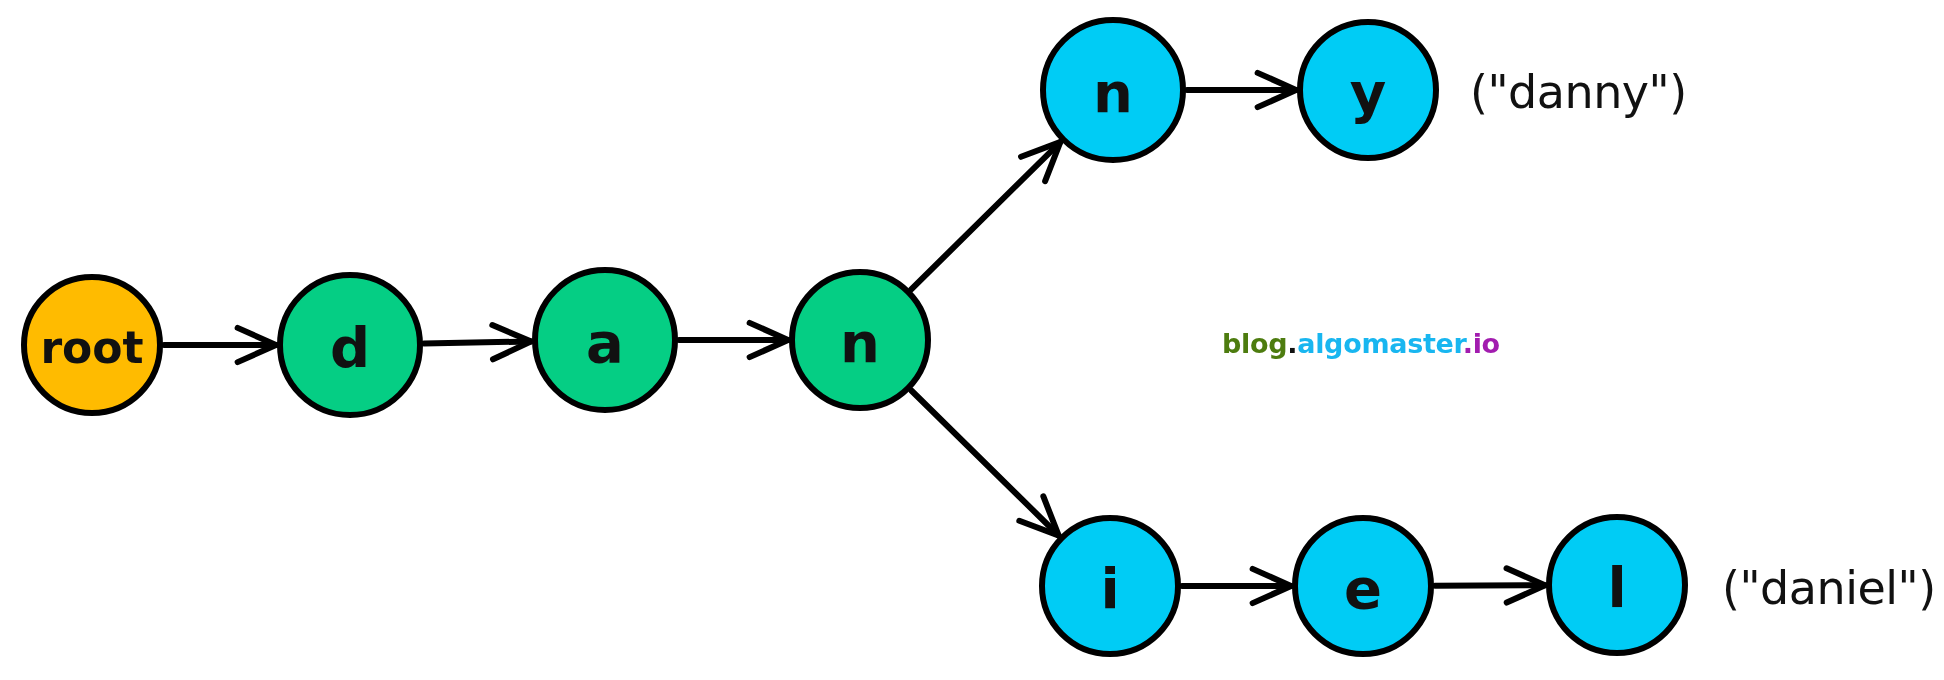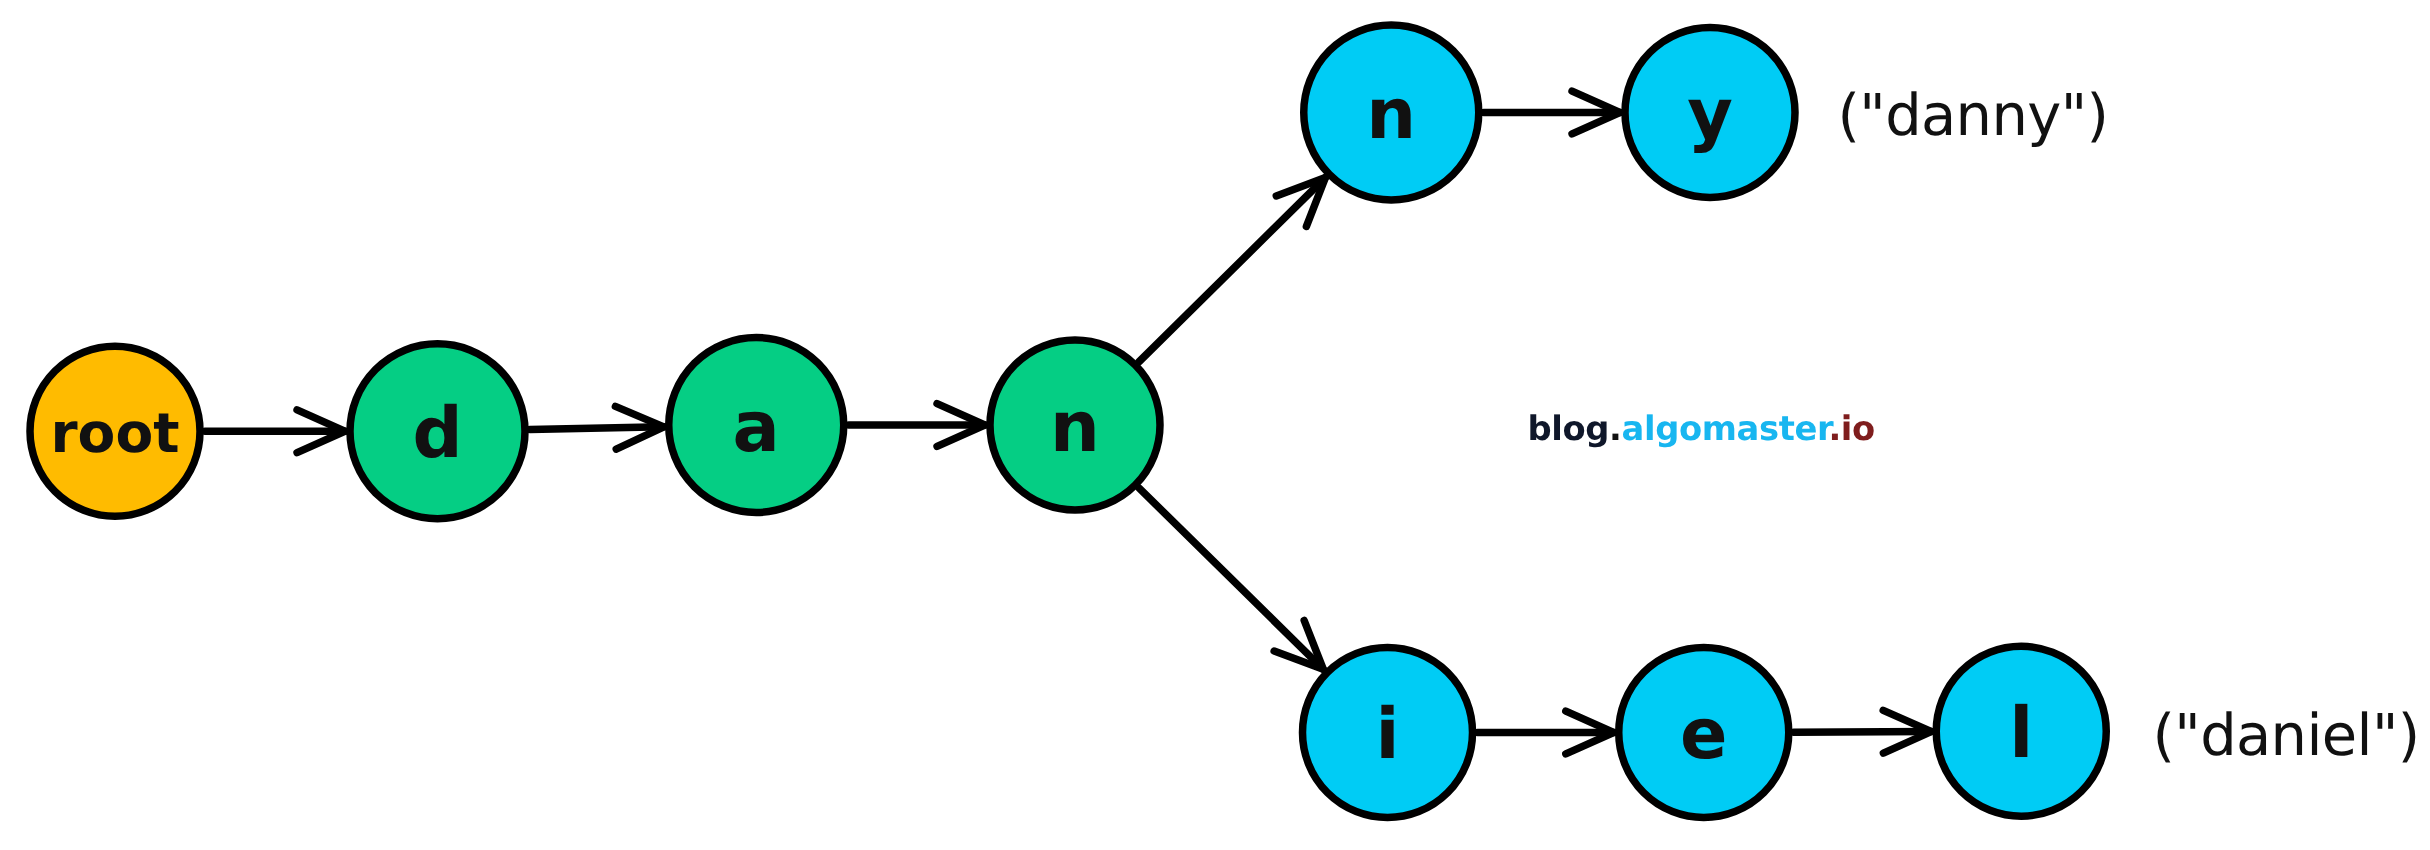--- a/index.html
+++ b/index.html
@@ -58,24 +58,24 @@
     letter-spacing: -0.5px;
   }
   .watermark {
     position: absolute;
     font-family: "DejaVu Sans", sans-serif;
     font-size: 27px;
     font-weight: bold;
     letter-spacing: -0.3px;
     white-space: nowrap;
   }
-  .wm-blog   { color: #0f172a; margin-top: 16px; }
+  .wm-blog   { color: #4d7c0f; margin-top: 16px; }
   .wm-dot    { color: #111111; }
   .wm-algo   { color: #18b6f0; text-align: center; }
-  .wm-io     { color: #7f1d1d; text-align: right; }
+  .wm-io     { color: #a21caf; text-align: right; }
 </style>
 </head>
 <body>
 
 <div id="canvas">
 
   <svg id="diagram-svg" viewBox="0 0 1944 680">
     <g id="edges-layer">
         <g>
           <line x1="164" y1="345" x2="276" y2="345" class="edge-line"></line>

